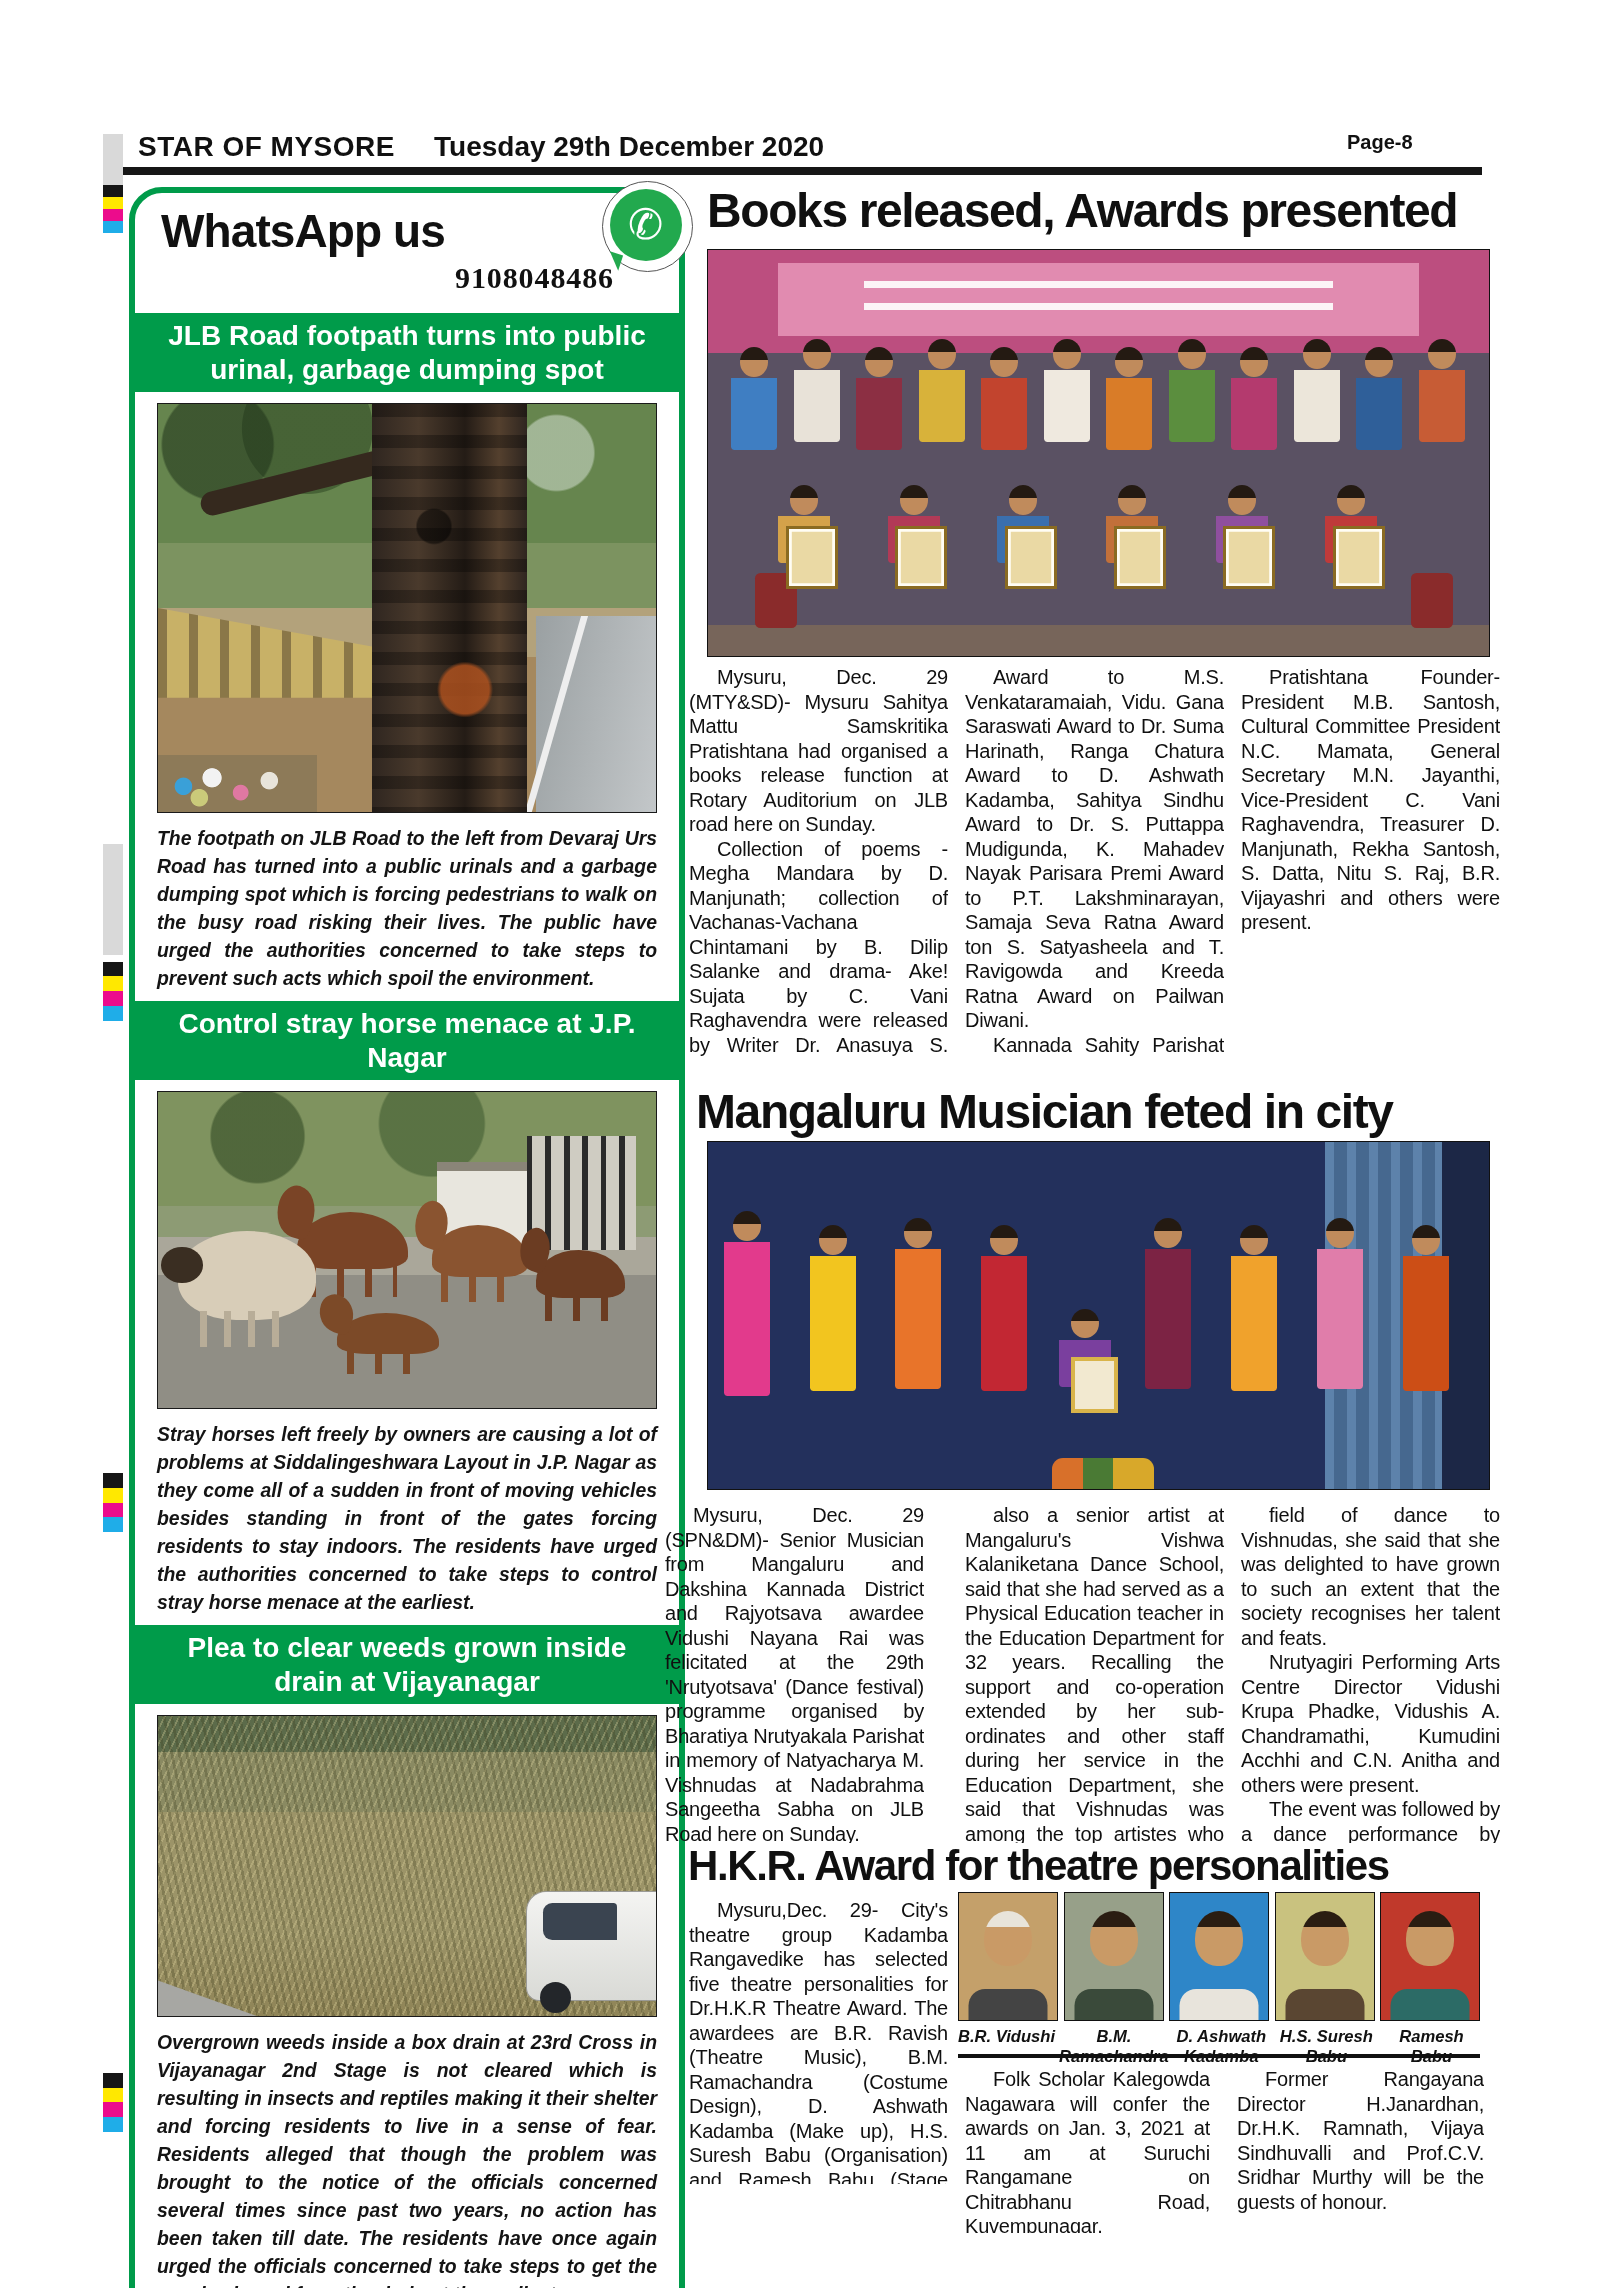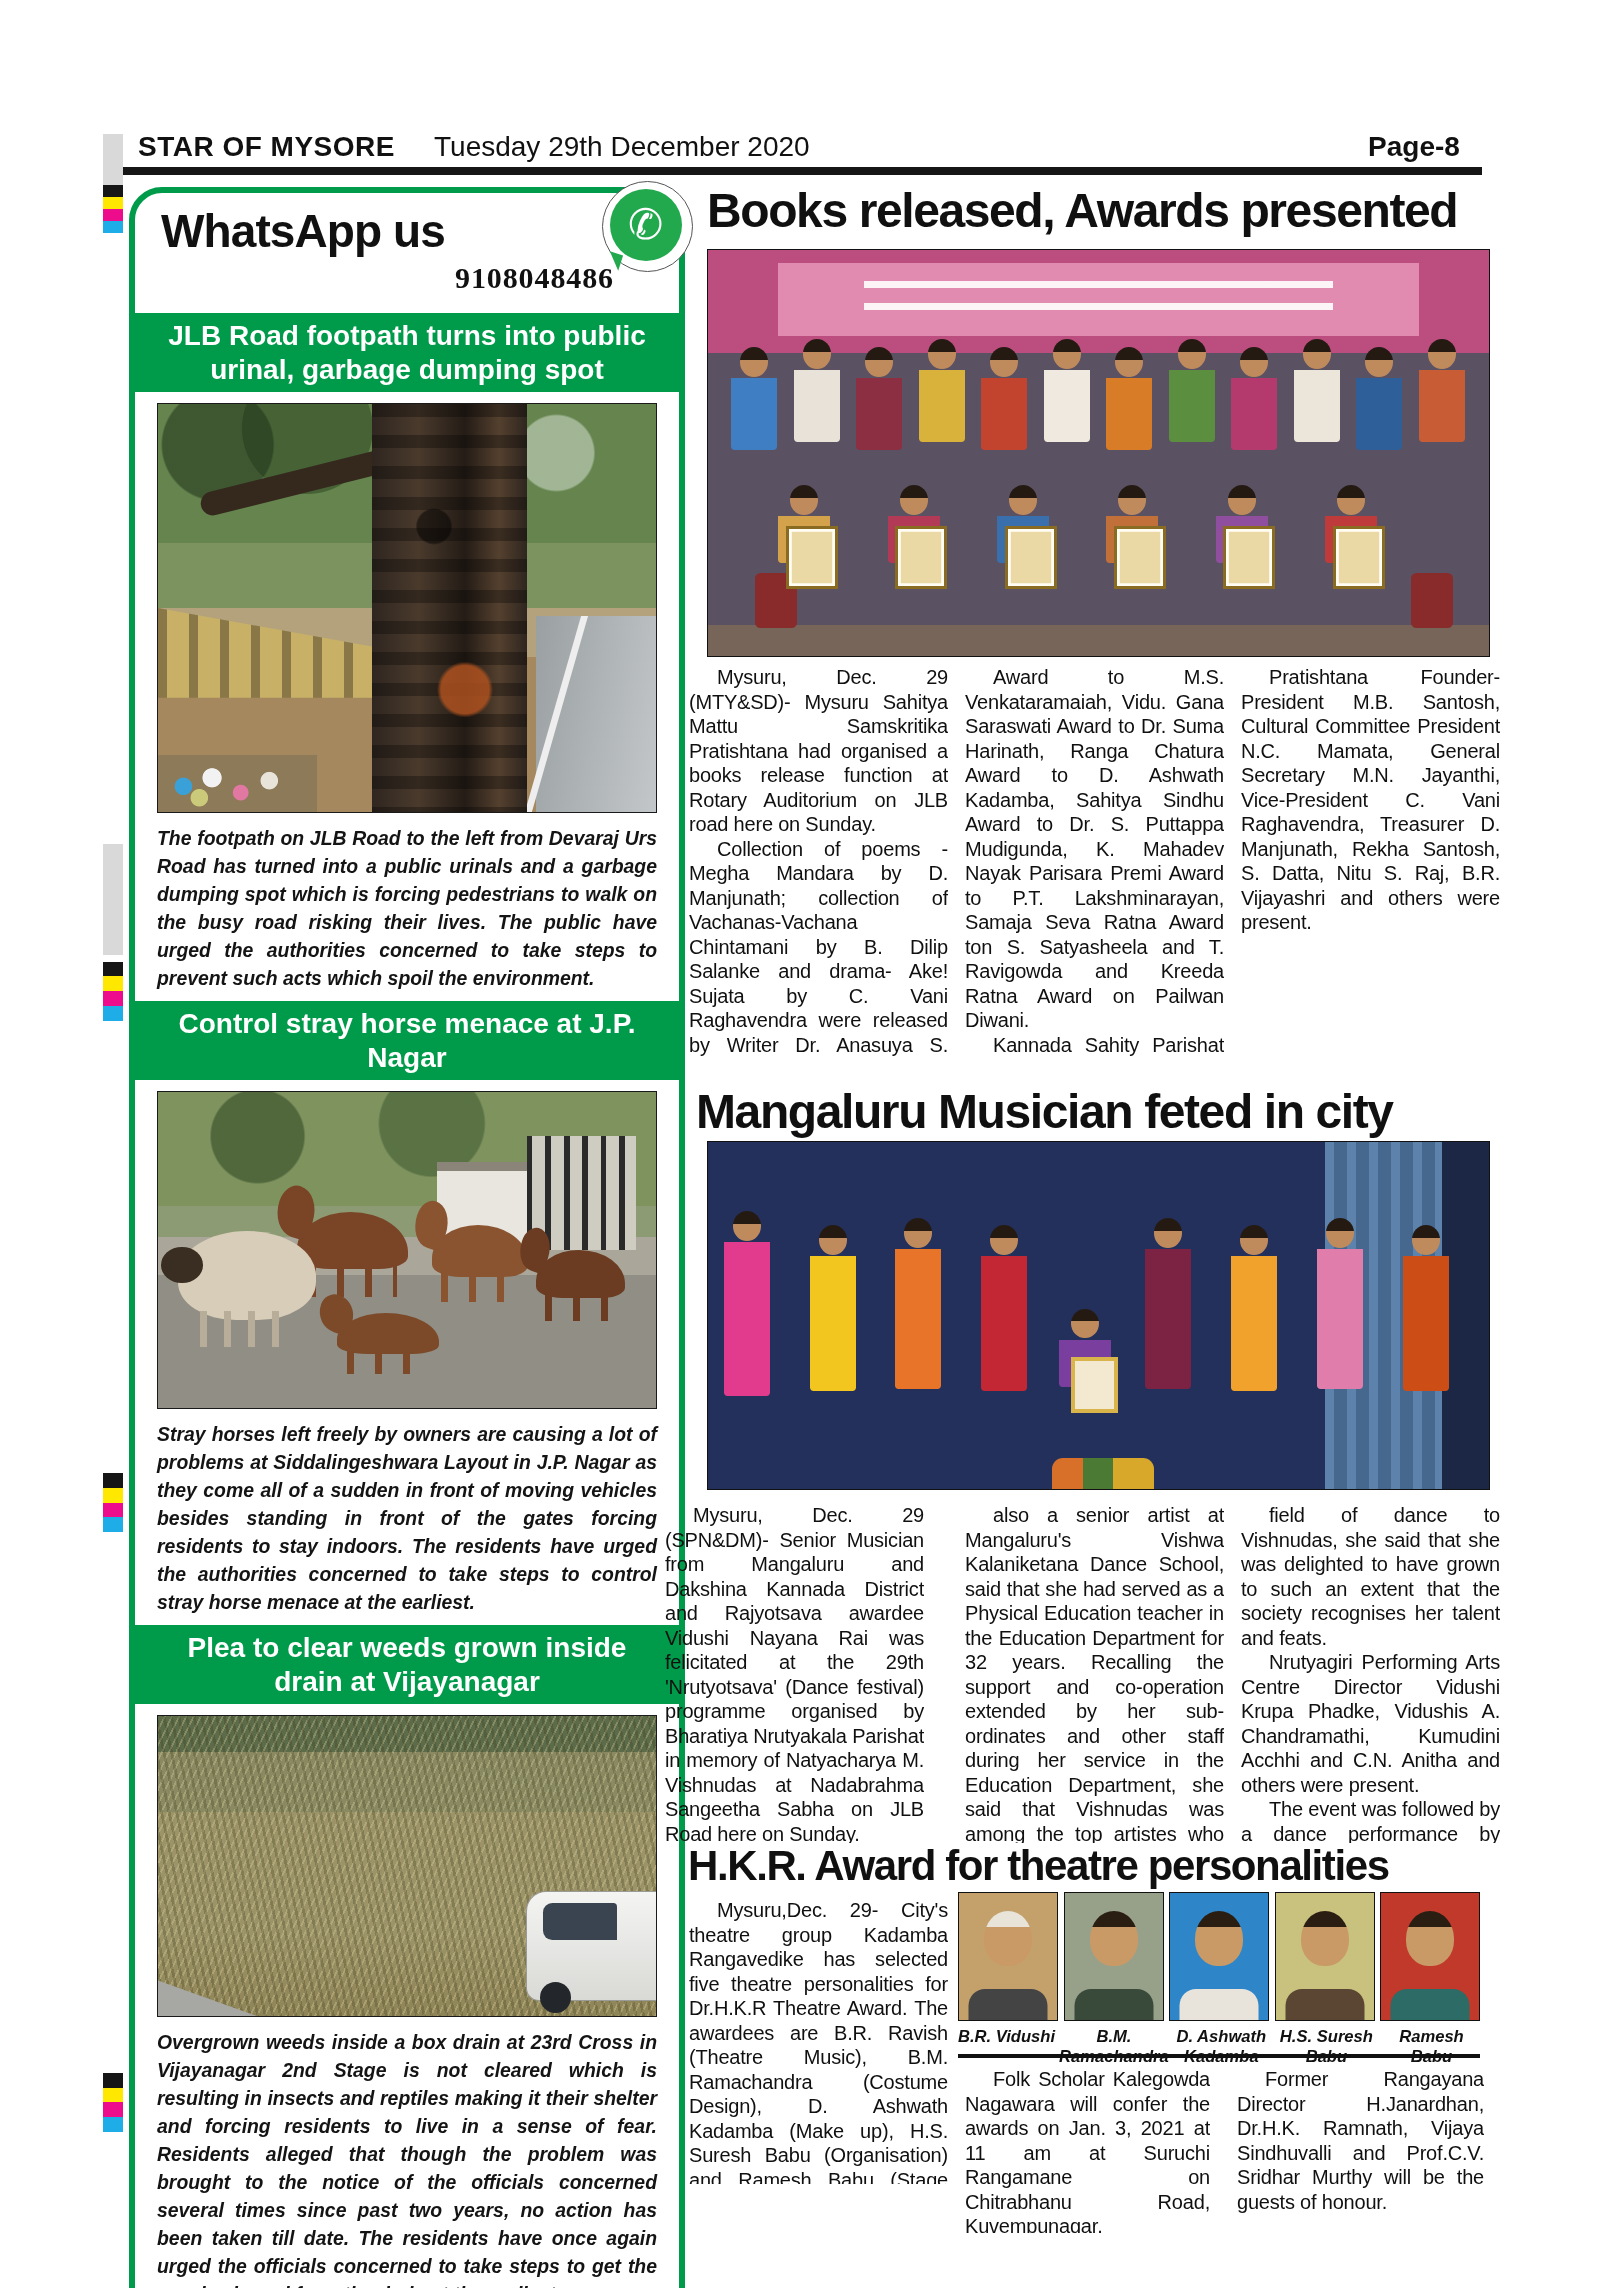--- a/index.html
+++ b/index.html
@@ -9,22 +9,22 @@
   
   .regmark{position:absolute;left:103px;width:20px;}
   .reg-gray{background:#d9d9d9;}
   .reg-k{background:#161616;}
   .reg-y{background:#ffe800;}
   .reg-m{background:#ec0c8c;}
   .reg-c{background:#1fade8;}
 
   
   .masthead{position:absolute;left:138px;top:131px;font-size:28px;font-weight:bold;letter-spacing:0.5px;}
-  .issue-date{position:absolute;left:434px;top:131px;font-size:28px;font-weight:normal;}
-  .page-number{position:absolute;left:1347px;top:131px;width:134px;text-align:center;font-size:28px;font-weight:bold;}
+  .issue-date{position:absolute;left:434px;top:131px;font-size:28px;font-weight:bold;}
+  .page-number{position:absolute;left:1347px;top:131px;width:134px;text-align:left;font-size:20px;font-weight:bold;}
   .header-rule{position:absolute;left:123px;top:167px;width:1359px;height:8.3px;background:#161616;}
 
   
   .left-panel{position:absolute;left:129px;top:187px;width:556px;box-sizing:border-box;
               border:6.5px solid #009b4a;border-radius:33px;background:#fff;overflow:hidden;}
   .wa-box{position:relative;height:120px;}
   .wa-title{position:absolute;left:26px;top:11px;font-size:46px;font-weight:bold;letter-spacing:-0.9px;}
   .wa-number{position:absolute;right:65px;top:68px;font-size:30px;font-weight:bold;
              font-family:"Liberation Serif", serif;letter-spacing:0.9px;}
   .green-bar{background:#009b4a;color:#fff;font-weight:bold;font-size:28px;line-height:34px;

